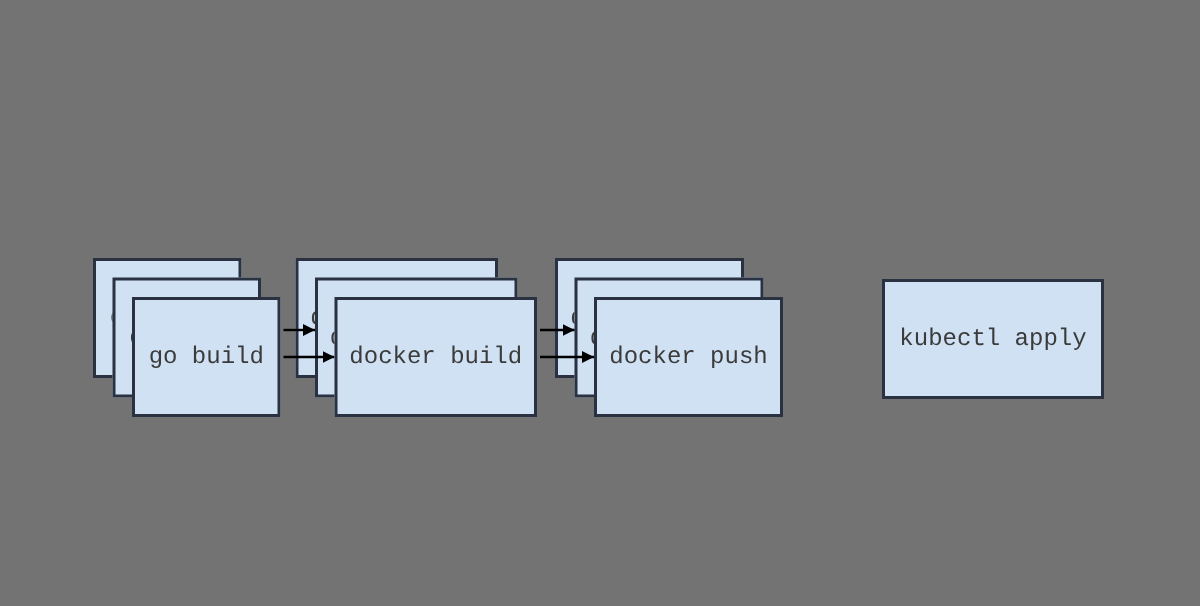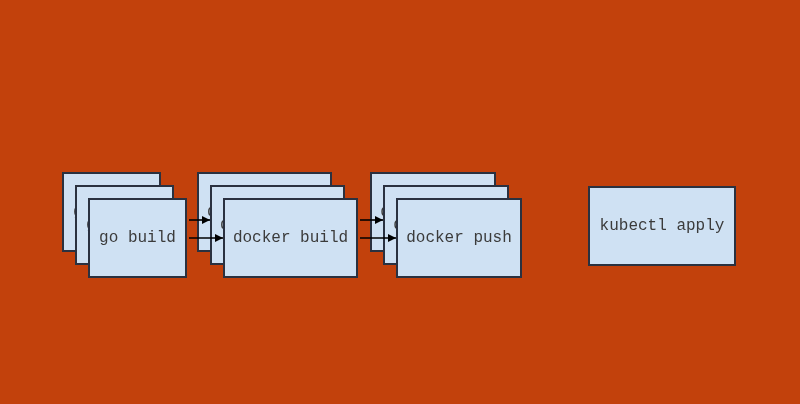--- a/index.html
+++ b/index.html
@@ -4,21 +4,21 @@
 <style>
   html, body {
     margin: 0;
     padding: 0;
     background: #000000;
   }
   .canvas {
     position: relative;
     width: 800px;
     height: 404px;
-    background: #c2410c;
+    background: #737373;
     overflow: hidden;
     font-family: "Liberation Mono", "DejaVu Sans Mono", monospace;
   }
   .box {
     position: absolute;
     height: 80px;
     box-sizing: border-box;
     background: #cfe1f3;
     border: 2px solid #2a3140;
     color: #3b3b3b;

